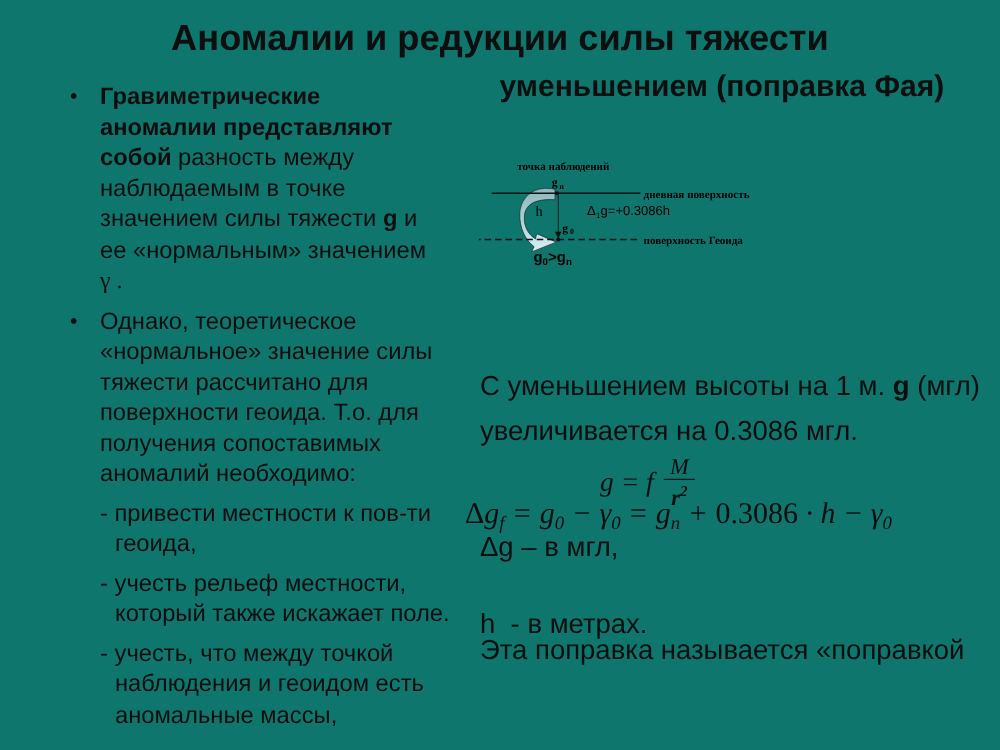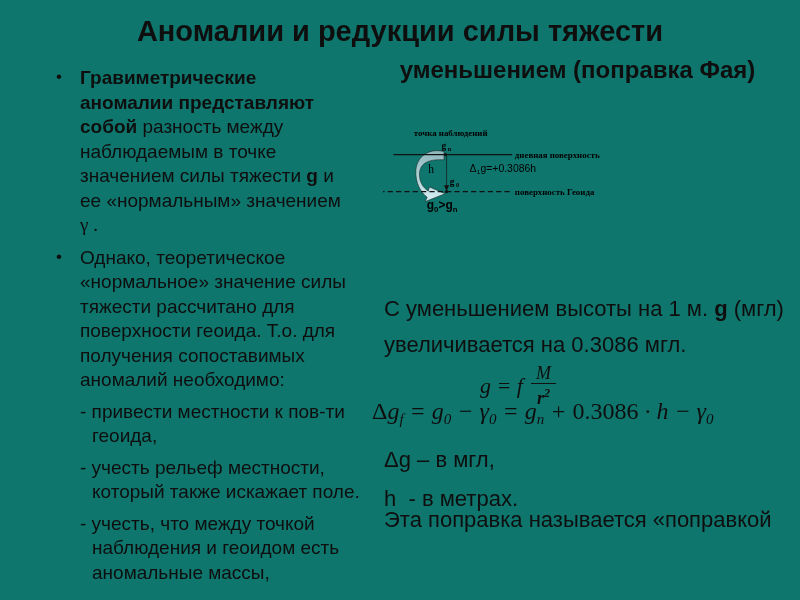--- a/index.html
+++ b/index.html
@@ -113,19 +113,19 @@
   <div id="formula1" class="abs">
     <span>g = f</span>
     <span class="frac">
       <span class="num">M</span>
       <span class="den"><span>r</span><sup>2</sup></span>
     </span>
   </div>
 
   <div id="formula2" class="abs"><span class="up">Δ</span><span>g</span><span class="f2sub">f</span><span> = g</span><span class="f2sub">0</span><span> − γ</span><span class="f2sub">0</span><span> = g</span><span class="f2sub">n</span><span> + </span><span class="up">0.3086</span><span> · h</span><span> − γ</span><span class="f2sub">0</span></div>
 
-  <div class="abs rtext" style="top:447px;">Δg – в мгл,</div>
+  <div class="abs rtext" style="top:425px;">Δg – в мгл,</div>
   <div class="abs rtext pre" style="top:486px;"><span>h</span><span>  - в метрах.</span></div>
   <div class="abs rtext" style="top:507px;">
     <span style="display:block">Эта поправка называется «поправкой</span>
   </div>
 
 </div>
 
 </body></html>

